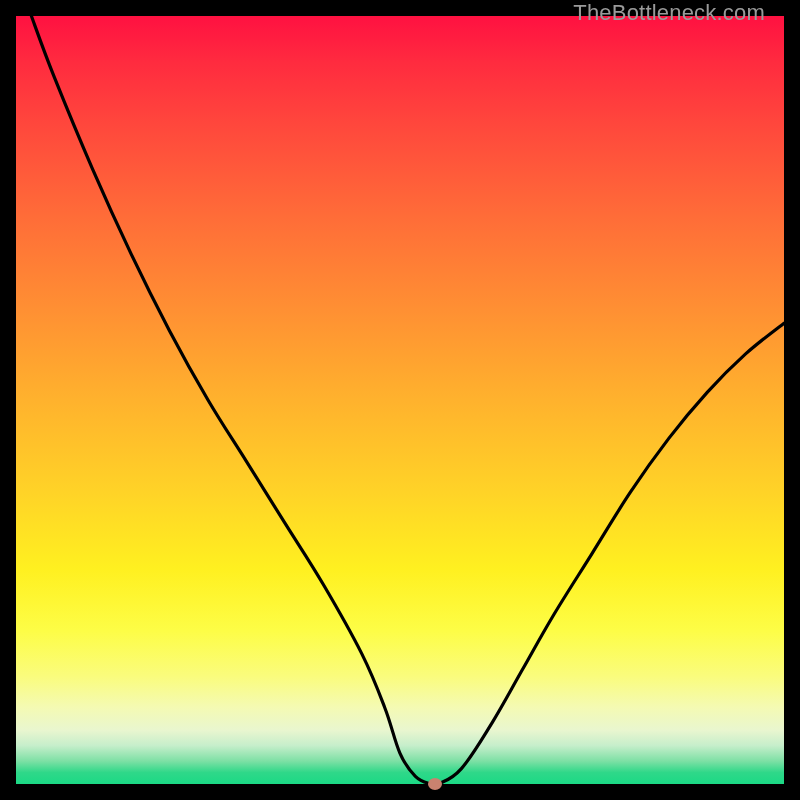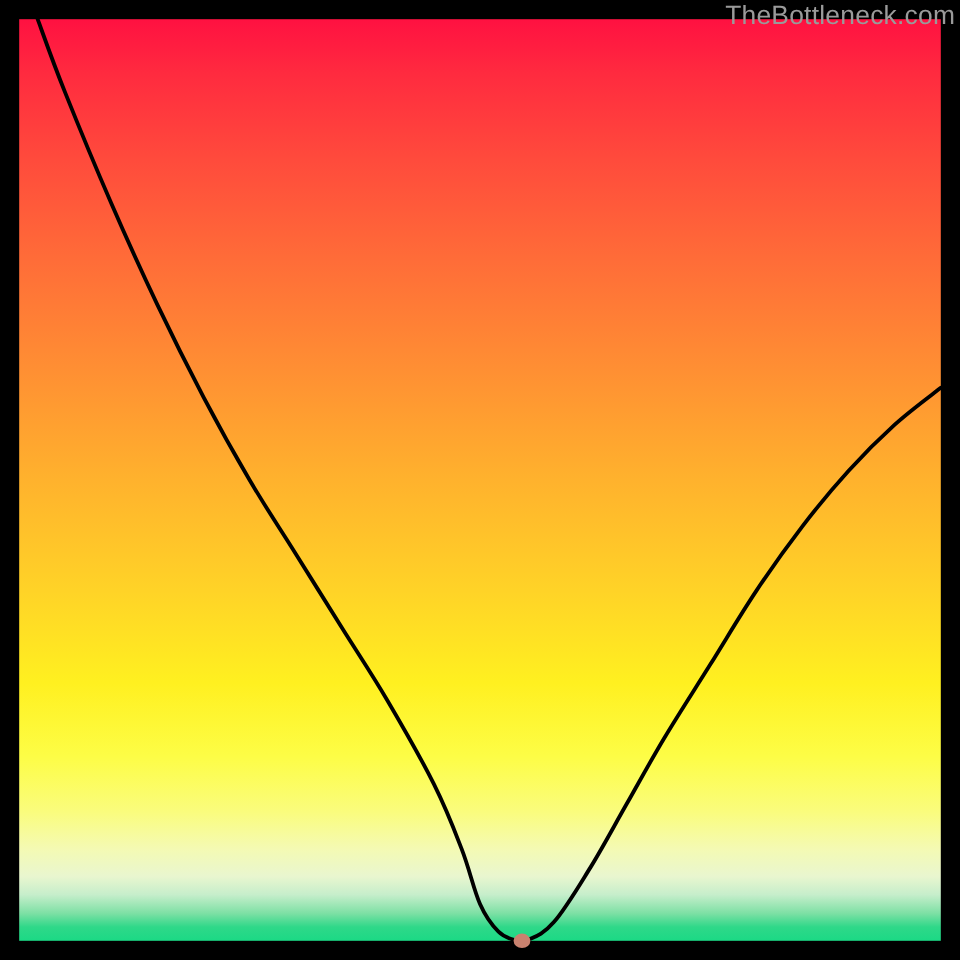--- a/index.html
+++ b/index.html
@@ -40,21 +40,21 @@
       #e9f6cf 93%,
       #c6eecb 95%,
       #7ee0a5 97%,
       #2fd889 98.5%,
       #1bd985 100%
     );
   }
   .watermark {
     position: absolute;
     top: 0px;
-    right: 4px;
+    right: 35px;
     color: #9a9a9a;
     font-size: 22px;
     font-weight: 500;
     letter-spacing: 0.2px;
     user-select: none;
   }
   svg.curve {
     position: absolute;
     left: 16px;
     top: 16px;

